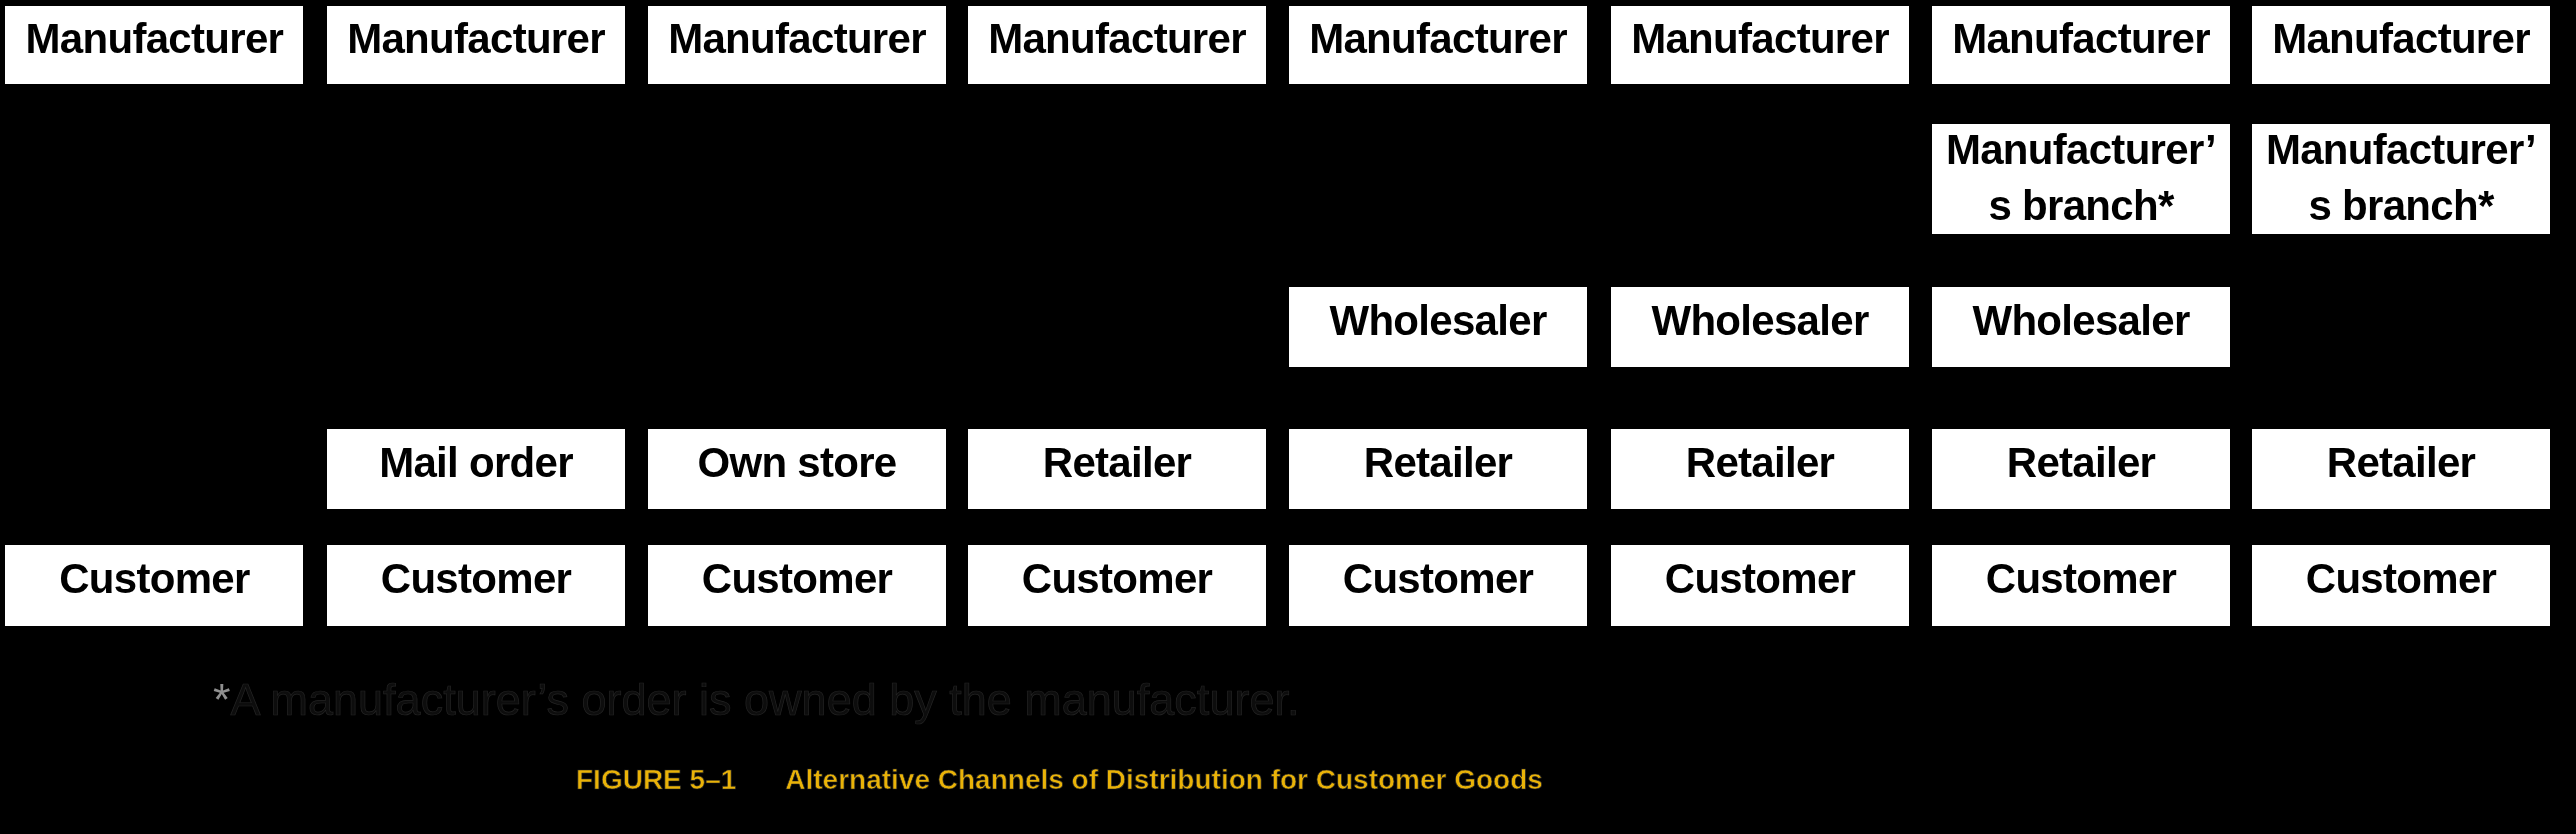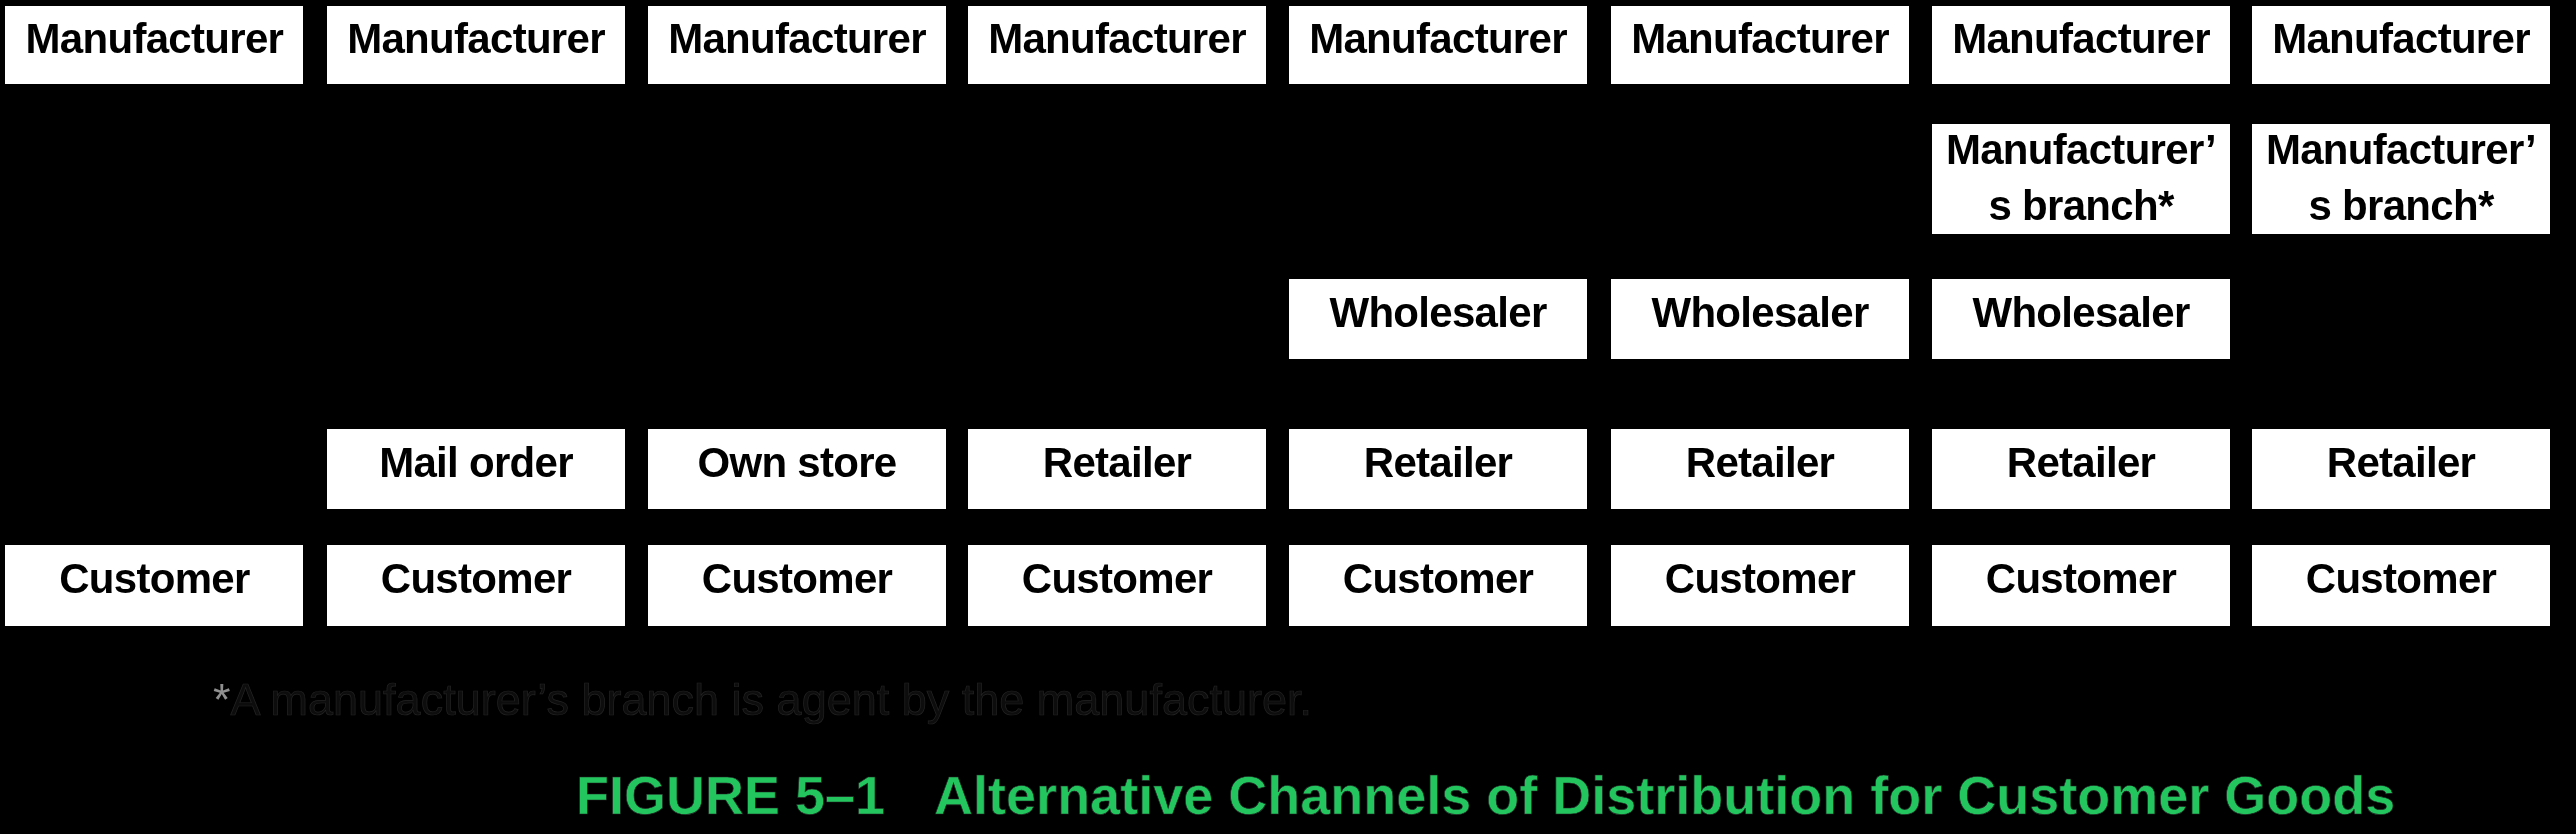--- a/index.html
+++ b/index.html
@@ -25,21 +25,21 @@
     white-space: pre-line;
     font-size: 42px;
     font-weight: 700;
     letter-spacing: -0.7px;
     line-height: 56px;
     padding-bottom: 13px;
     overflow: hidden;
   }
   .r1 { top: 5px;   height: 80px; text-align: center; }
   .r2 { top: 123px; height: 112px; padding-bottom: 2.9px; }
-  .r3 { top: 278px; height: 82px; }
+  .r3 { top: 286px; height: 82px; }
   .r4 { top: 428px; height: 82px; }
   .r5 { top: 544px; height: 83px; }
 
   .c0 { left: 4.4px; }
   .c1 { left: 326px; }
   .c2 { left: 647px; }
   .c3 { left: 967px; }
   .c4 { left: 1288px; }
   .c5 { left: 1610px; }
   .c6 { left: 1931px; }
@@ -52,23 +52,23 @@
     font-size: 45px;
     font-weight: 400;
     color: #0d0d0d;
     -webkit-text-stroke: 0.7px #242424;
     white-space: nowrap;
   }
   .note .star { color: #8f8f8f; -webkit-text-stroke: 0; }
   .caption {
     position: absolute;
     left: 576px; top: 764px;
-    font-size: 54px;
+    font-size: 28px;
     font-weight: 700;
-    color: #22c55e;
+    color: #eab308;
     -webkit-text-stroke: 0.7px #242424;
     white-space: nowrap;
   }
   .caption .fig-label { margin-right: 49px; }
 </style>
 </head>
 <body>
 
 <div class="canvas">
 
@@ -101,21 +101,21 @@
   <div class="box r5 c0">Customer</div>
   <div class="box r5 c1">Customer</div>
   <div class="box r5 c2">Customer</div>
   <div class="box r5 c3">Customer</div>
   <div class="box r5 c4">Customer</div>
   <div class="box r5 c5">Customer</div>
   <div class="box r5 c6">Customer</div>
   <div class="box r5 c7">Customer</div>
 
   <div class="note">
-    <span class="star">*</span><span>A manufacturer’s branch is agent by the manufacturer.</span>
+    <span class="star">*</span><span>A manufacturer’s order is owned by the manufacturer.</span>
   </div>
 
   <div class="caption">
     <span class="fig-label">FIGURE 5–1</span><span>Alternative Channels of Distribution for Customer Goods</span>
   </div>
 
 </div>
 
 
 </body></html>

